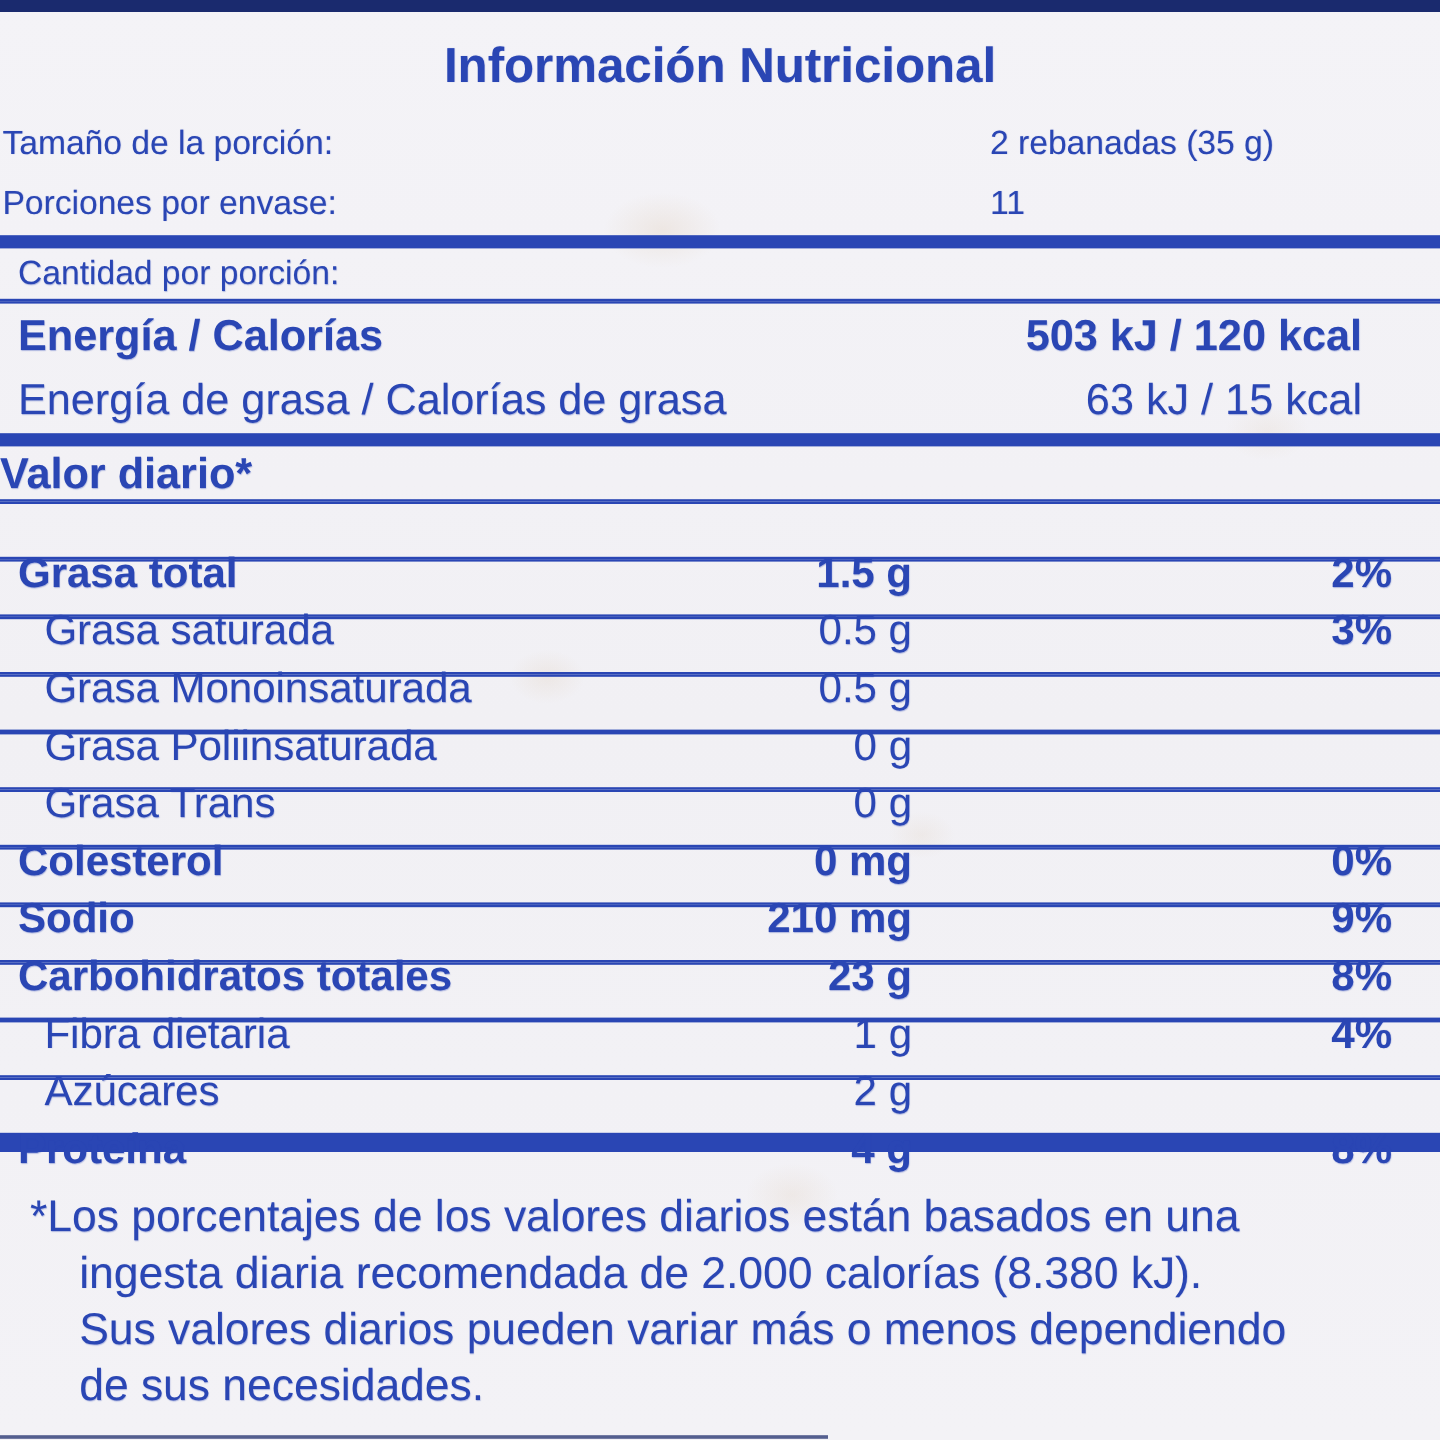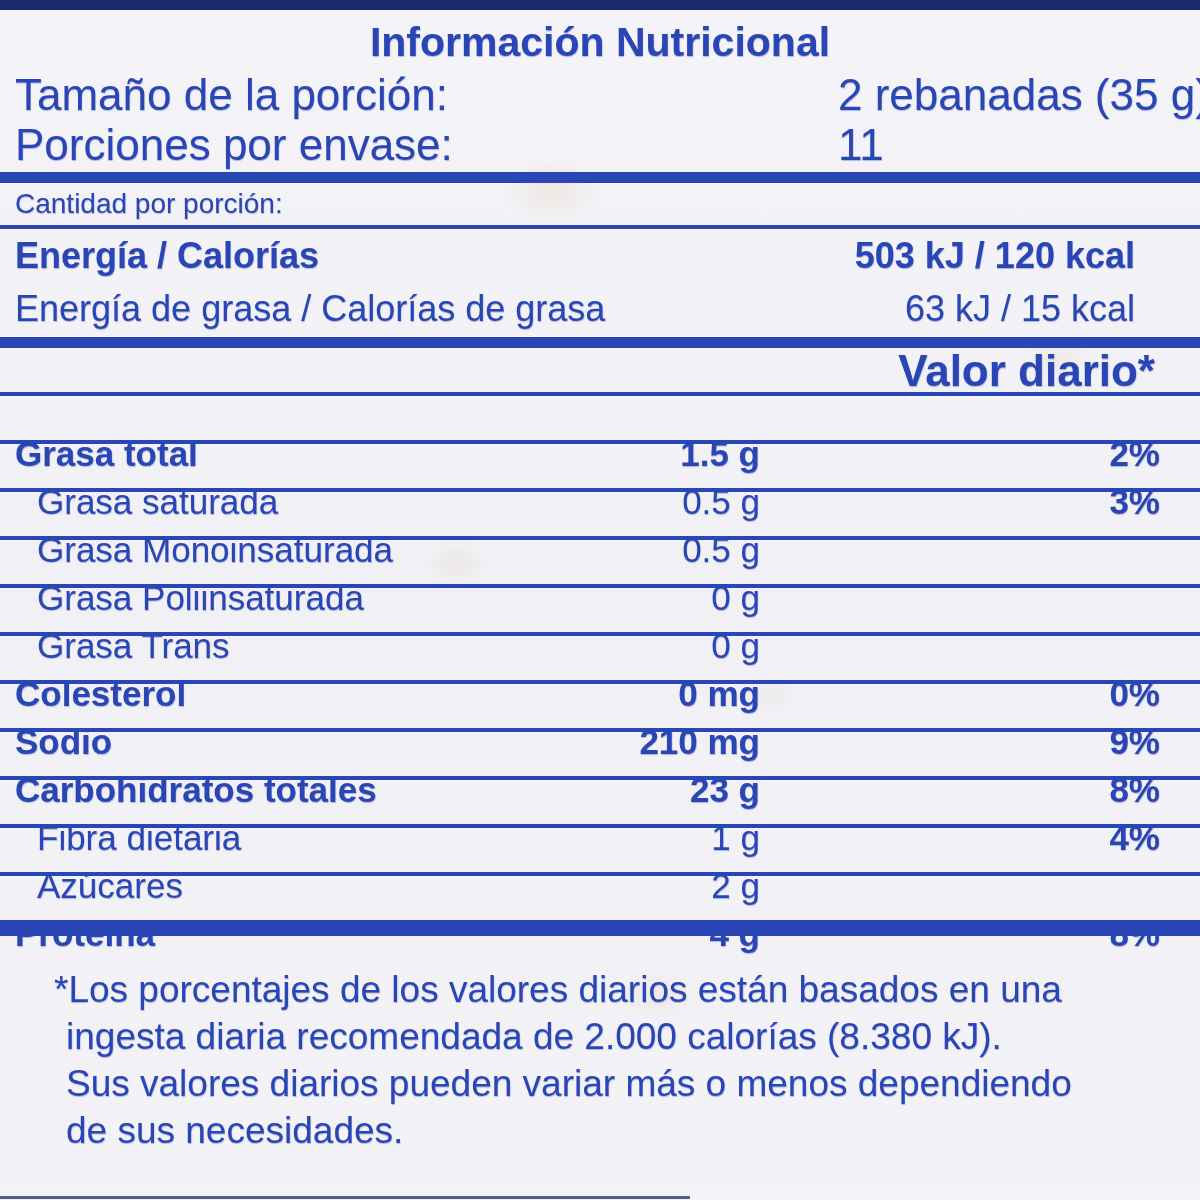--- a/index.html
+++ b/index.html
@@ -22,58 +22,58 @@
       radial-gradient(70px 45px at 46% 16%, rgba(205,170,125,.16), transparent 70%),
       radial-gradient(45px 32px at 38% 47%, rgba(205,170,125,.13), transparent 70%),
       radial-gradient(55px 38px at 55% 83%, rgba(205,170,125,.12), transparent 70%),
       radial-gradient(50px 34px at 88% 30%, rgba(205,170,125,.10), transparent 70%),
       radial-gradient(40px 28px at 64% 58%, rgba(205,170,125,.10), transparent 70%),
       linear-gradient(180deg,#f4f3f7 0%,#f1f0f4 50%,#f3f2f6 100%);
     text-shadow:0.4px 0.6px 0.9px rgba(42,70,180,0.35);
   }
   .topbar{height:10px;background:var(--navy);}
   .title{
-    height:62px;padding-top:8px;margin:0;
+    height:62px;padding-top:8px;margin:12px;
     font-size:41px;font-weight:bold;text-align:center;line-height:48px;
   }
   
-  .srow{display:flex;height:50px;line-height:46px;font-size:44px;padding-left:15px;}
+  .srow{display:flex;height:50px;line-height:46px;font-size:28px;padding-left:2px;}
   .srow .slabel{width:823px;flex:none;}
   .srow .svalue{white-space:nowrap;}
   
   .bar{background:var(--bar);}
   .bar.b1{height:11px;}
   .bar.b2{height:11px;}
   .bar.b3{height:16px;}
   
   .heading{height:42px;line-height:42px;font-size:28px;padding-left:15px;}
   
   .dline{height:3px;border-top:2px solid var(--ink);border-bottom:2px solid var(--ink);}
   
   .erow{display:flex;height:54px;line-height:52px;font-size:36px;padding:0 65px 0 15px;}
   .erow .elabel{flex:1;}
   .erow .evalue{white-space:nowrap;}
   .erow.bold{font-weight:bold;align-items:center;}
   
-  .dvheader{height:44px;line-height:46px;font-size:44px;font-weight:bold;text-align:right;padding-right:45px;}
+  .dvheader{height:44px;line-height:46px;font-size:36px;font-weight:bold;padding-right:45px;}
   
   .nrow{
     display:grid;grid-template-columns:545px 200px 1fr;
     height:44px;line-height:44px;font-size:35px;
     padding:0 40px 16px 15px;align-items:baseline;
   }
   .nrow .nlabel{white-space:nowrap;}
   .nrow .nlabel.indent{padding-left:22px;}
   .nrow .namount{text-align:right;white-space:nowrap;margin-top:36px;}
   .nrow .ndv{text-align:right;font-weight:bold;white-space:nowrap;}
   .nrow.bold{font-weight:bold;}
   
   .footnote{margin-top:30px;font-size:37px;line-height:47px;}
   .fline{padding-left:66px;white-space:nowrap;}
-  .fline.first{padding-left:54px;}
+  .fline.first{padding-left:25px;}
   .bottom-line{position:absolute;left:0;bottom:1px;width:690px;height:3px;background:#2c3a75;opacity:.8;}
 </style>
 </head>
 <body>
 
 <div class="label-root">
   <div class="topbar"></div>
 
   <h1 class="title">Información Nutricional</h1>
 

